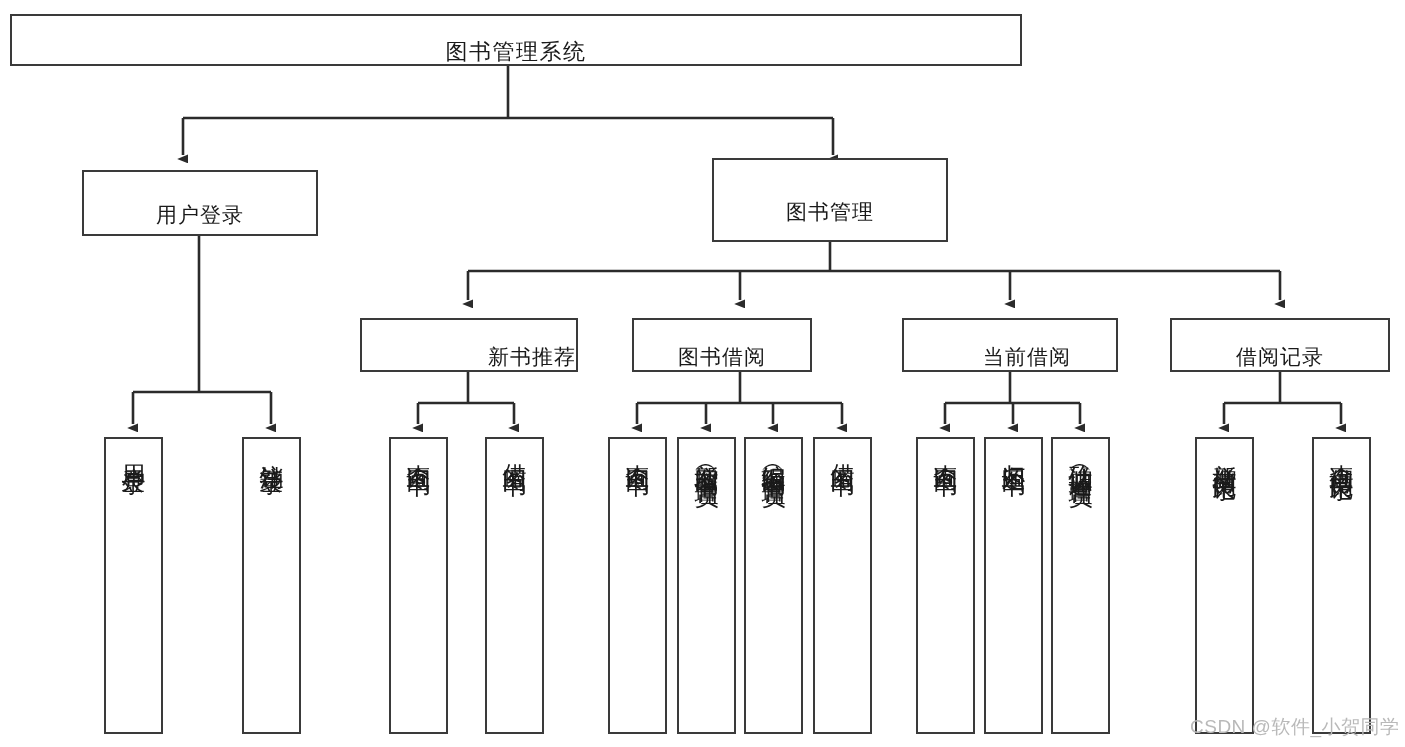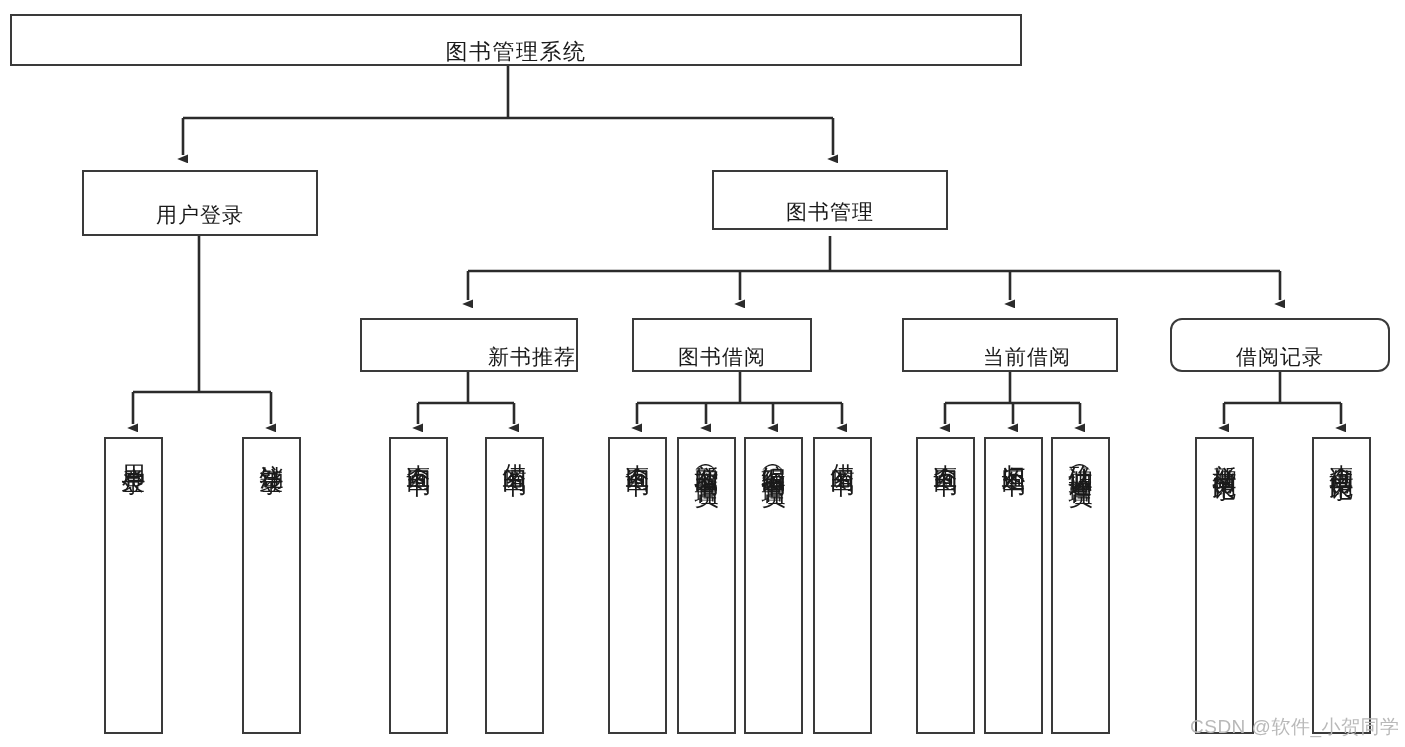--- a/index.html
+++ b/index.html
@@ -133,37 +133,37 @@
   </svg>
 
   <div class="node horiz root" style="left:10px; top:14px; width:1012px; height:52px;">
     <span class="label">图书管理系统</span>
   </div>
 
   <div class="node horiz" style="left:82px; top:170px; width:236px; height:66px;">
     <span class="label">用户登录</span>
   </div>
 
-  <div class="node horiz" style="left:712px; top:170px; width:236px; height:60px;">
+  <div class="node horiz" style="left:712px; top:158px; width:236px; height:84px;">
     <span class="label">图书管理</span>
   </div>
 
   <div class="node horiz" style="left:360px; top:318px; width:218px; height:54px;justify-content:flex-end;">
     <span class="label">新书推荐</span>
   </div>
 
   <div class="node horiz" style="left:632px; top:318px; width:180px; height:54px;">
     <span class="label">图书借阅</span>
   </div>
 
   <div class="node horiz" style="left:902px; top:318px; width:216px; height:54px;padding-left:34px;">
     <span class="label">当前借阅</span>
   </div>
 
-  <div class="node horiz" style="left:1170px; top:318px; width:220px; height:54px;border-radius:12px;">
+  <div class="node horiz" style="left:1170px; top:318px; width:220px; height:54px;">
     <span class="label">借阅记录</span>
   </div>
 
   <div class="node vert" style="left:104px; top:437px; width:59px; height:297px;">
     <span class="label">用户登录</span>
   </div>
 
   <div class="node vert" style="left:242px; top:437px; width:59px; height:297px;">
     <span class="label">注销登录</span>
   </div>

